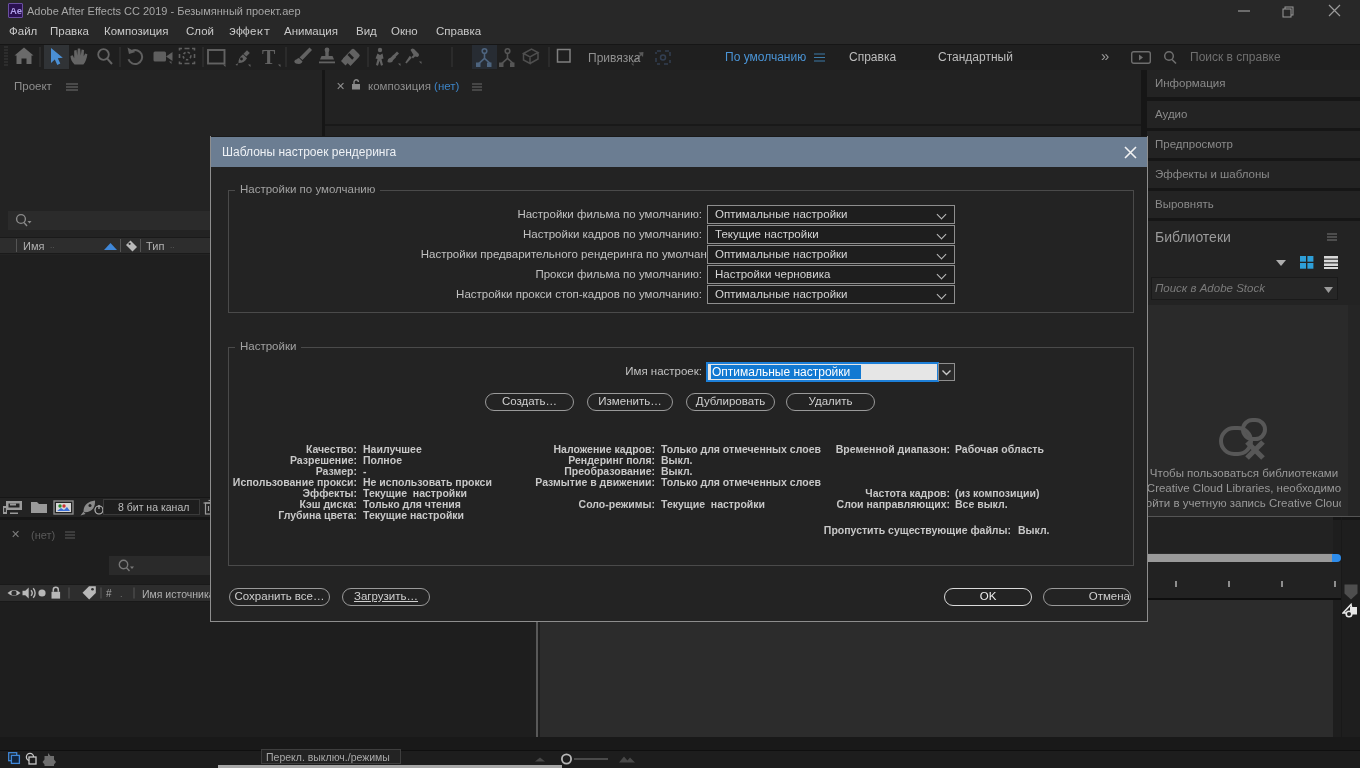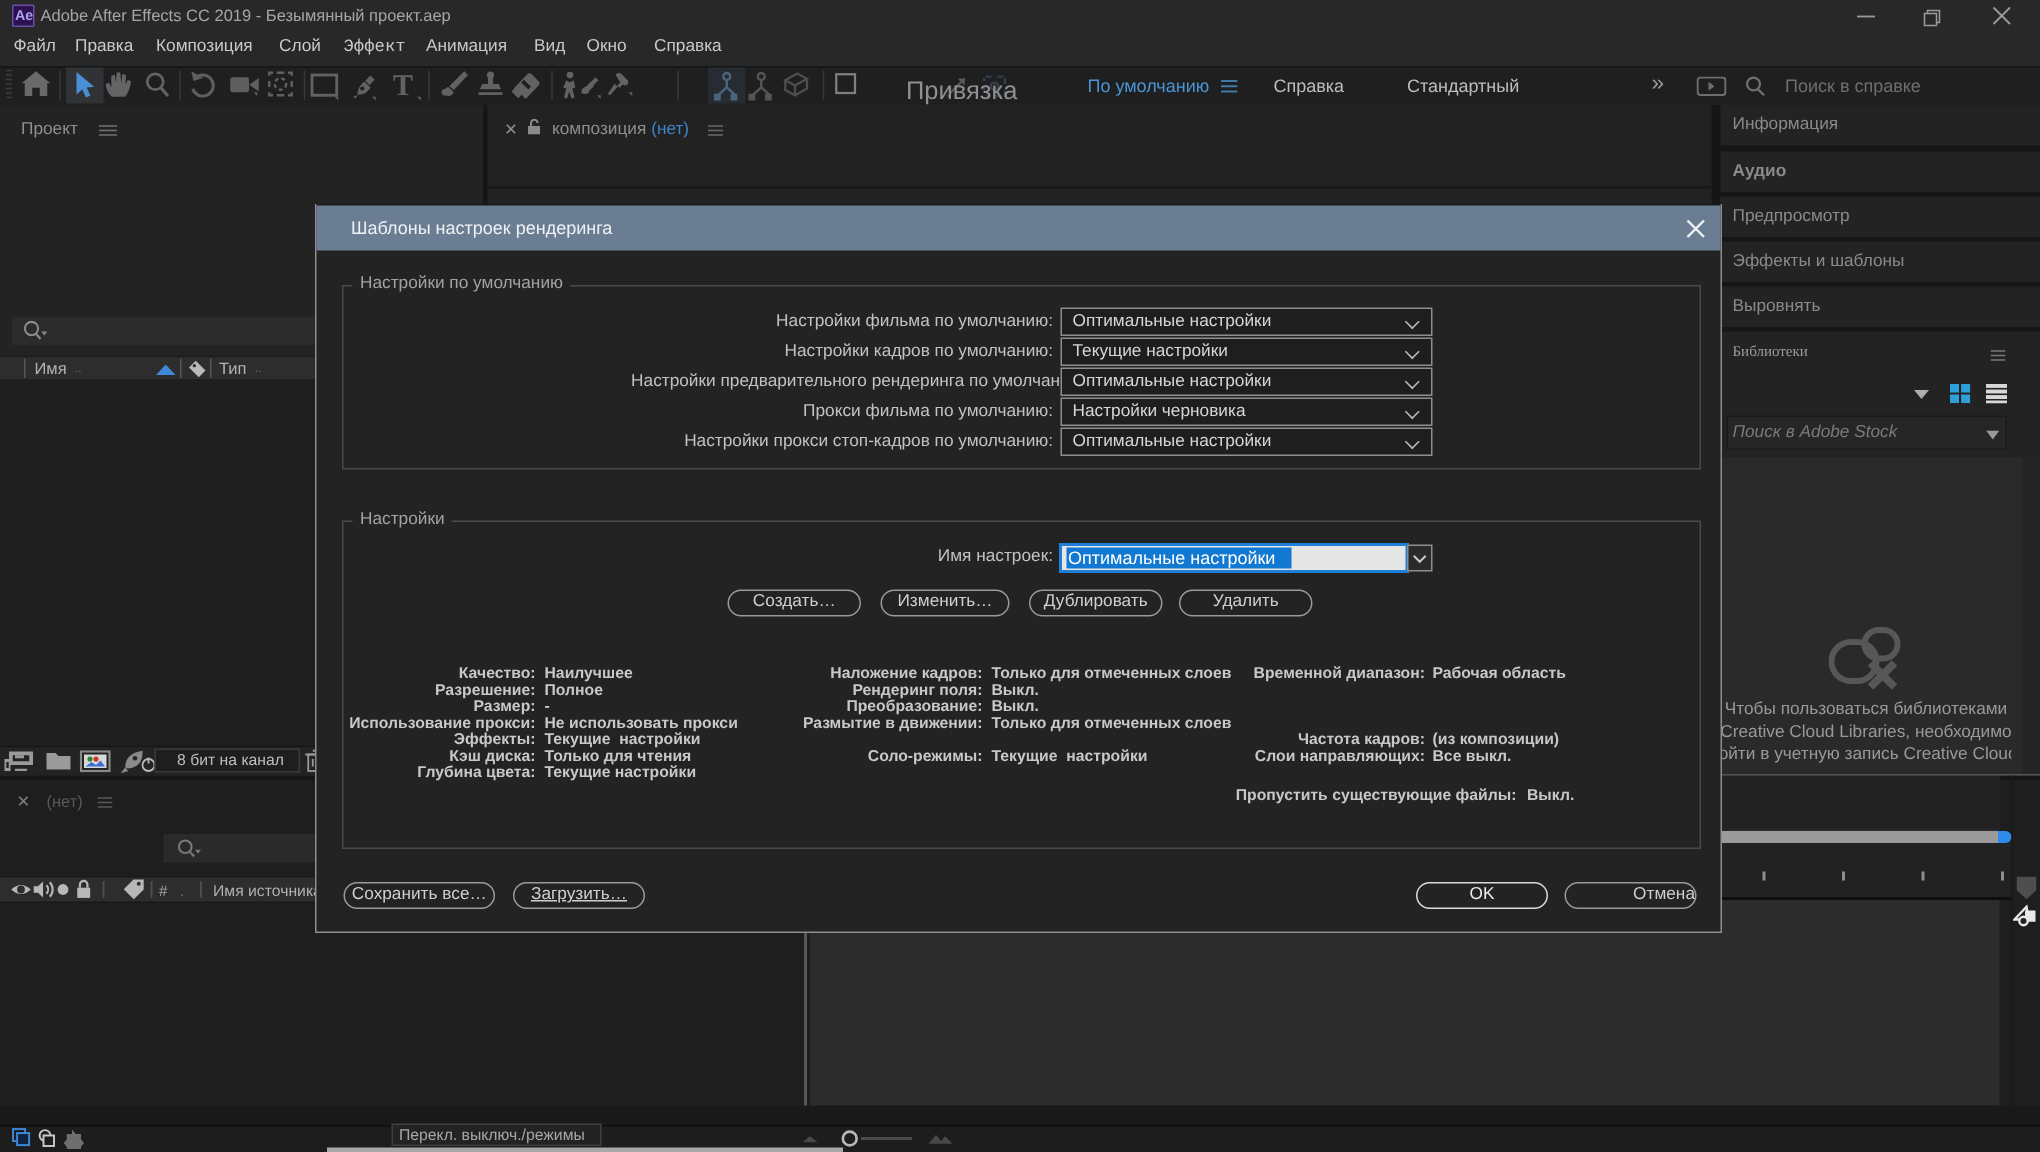--- a/index.html
+++ b/index.html
@@ -137,21 +137,21 @@
 
     <path d="M633 18.5 L642 9.5" stroke="#585858" stroke-width="1.5" fill="none"></path>
     <path d="M643.5 8 l-5 0.5 4.5 4.5z" fill="#585858"></path>
     <path d="M631 19.5 h2.5 v2.5 z" fill="#585858"></path>
 
     <g stroke="#333f52" stroke-width="1.5" fill="none">
         <path d="M657 7 h4 M665 7 h4 M670 8 v4 M670 16 v3 M668 20 h-4 M660 20 h-3 M656 18 v-4 M656 10 v-2"></path>
         <circle cx="663" cy="13.5" r="2.5"></circle>
       </g>
   </svg>
-  <div class="txt" style="left:604px;top:51px;font-size:17px;color:#909090;">Привязка</div>
+  <div class="txt" style="left:588px;top:51px;font-size:12px;color:#909090;">Привязка</div>
 
   <div class="txt" style="left:725px;top:50px;font-size:12px;color:#4a94d6;">По умолчанию</div>
   <svg class="abs" style="left:814px;top:53px;" width="11" height="9">
       <path d="M0 1h11M0 4.5h11M0 8h11" stroke="#3d7ba8" stroke-width="1.2"></path>
     </svg>
   <div class="txt" style="left:849px;top:50px;font-size:12px;color:#bdbdbd;">Справка</div>
   <div class="txt" style="left:938px;top:50px;font-size:12px;color:#bdbdbd;">Стандартный</div>
   <div class="txt" style="left:1101px;top:47px;font-size:15px;color:#9a9a9a;">»</div>
   <svg class="abs" style="left:1131px;top:51px;" width="20" height="13" viewBox="0 0 20 13">
     <rect x="0.7" y="0.7" width="18.6" height="11.6" rx="2" fill="none" stroke="#6e6e6e" stroke-width="1.4"></rect>
@@ -239,29 +239,29 @@
     <path d="M3 5 V3 a2.2 2.2 0 0 1 4.4 0" fill="none" stroke="#8a8a8a" stroke-width="1.4"></path>
   </svg>
   <div class="txt" style="left:368px;top:80px;font-size:11.5px;color:#8e8e8e;">композиция <span style="color:#3d85c8;">(нет)</span></div>
   <svg class="abs" style="left:472px;top:83px;" width="10" height="8">
       <path d="M0 1h10M0 4h10M0 7h10" stroke="#6a6a6a" stroke-width="1.1"></path>
     </svg>
 
   <div class="abs" style="left:1147px;top:70px;width:213px;height:27px;background:#232323;"></div>
   <div class="txt" style="left:1155px;top:77px;font-size:11.5px;color:#8a8a8a;">Информация</div>
   <div class="abs" style="left:1147px;top:101px;width:213px;height:27px;background:#232323;"></div>
-  <div class="txt" style="left:1155px;top:108px;font-size:11.5px;color:#8a8a8a;font-weight:bold;">Аудио</div>
+  <div class="txt" style="left:1155px;top:108px;font-size:11.5px;color:#8a8a8a;">Аудио</div>
   <div class="abs" style="left:1147px;top:131px;width:213px;height:27px;background:#232323;"></div>
   <div class="txt" style="left:1155px;top:138px;font-size:11.5px;color:#8a8a8a;">Предпросмотр</div>
   <div class="abs" style="left:1147px;top:161px;width:213px;height:27px;background:#232323;"></div>
   <div class="txt" style="left:1155px;top:168px;font-size:11.5px;color:#8a8a8a;">Эффекты и шаблоны</div>
   <div class="abs" style="left:1147px;top:191px;width:213px;height:27px;background:#232323;"></div>
   <div class="txt" style="left:1155px;top:198px;font-size:11.5px;color:#8a8a8a;">Выровнять</div>
   <div class="abs" style="left:1147px;top:221px;width:213px;height:296px;background:#232323;"></div>
-  <div class="txt" style="left:1155px;top:229px;font-size:10px;color:#9a9a9a;font-family:Liberation Serif, serif;">Библиотеки</div>
+  <div class="txt" style="left:1155px;top:229px;font-size:14px;color:#9a9a9a;">Библиотеки</div>
   <svg class="abs" style="left:1327px;top:233px;" width="10" height="8">
       <path d="M0 1h10M0 4h10M0 7h10" stroke="#787878" stroke-width="1.1"></path>
     </svg>
 
   <svg class="abs" style="left:1276px;top:260px;" width="10" height="6">
       <path d="M0 0 L10 0 L5 6 Z" fill="#aeaeae"></path>
     </svg>
   <svg class="abs" style="left:1300px;top:256px;" width="14" height="13" viewBox="0 0 14 13">
     <rect x="0" y="0" width="6" height="5.7" fill="#2e9fd8"></rect>
       <rect x="7.4" y="0" width="6" height="5.7" fill="#2e9fd8"></rect>
@@ -377,21 +377,21 @@
   <svg class="abs" style="left:530px;top:751px;" width="115" height="16" viewBox="0 0 115 16">
     <path d="M5 10.5 l5-4 5 4z" fill="#484848"></path>
     <line x1="44" y1="8" x2="78" y2="8" stroke="#4a4a4a" stroke-width="2"></line>
     <circle cx="36.5" cy="8" r="4.6" fill="#1d1d1d" stroke="#b8b8b8" stroke-width="1.8"></circle>
     <path d="M89 11.5 l5-6 3.4 4.1 2.6-3.1 5 5z" fill="#484848"></path>
   </svg>
   <div class="abs" style="left:218px;top:765px;width:344px;height:3px;background:#a8a8a8;"></div>
 
   <div class="abs" style="left:210px;top:136px;width:938px;height:486px;background:#232323;border:1px solid #8e8e8e;border-top:none;">
     <div class="abs" style="left:0;top:0;width:936px;height:31px;background:#6b7d92;border-top:1px solid #1a1a1a;"></div>
-    <div class="txt" style="left:11px;top:9px;font-size:12px;color:#eef1f5;margin-left:12px;">Шаблоны настроек рендеринга</div>
+    <div class="txt" style="left:11px;top:9px;font-size:12px;color:#eef1f5;">Шаблоны настроек рендеринга</div>
     <svg class="abs" style="left:913px;top:10px;" width="13" height="13">
         <path d="M1 1 L12 12 M12 1 L1 12" stroke="#f2f2f2" stroke-width="1.6"></path>
       </svg>
 
     <div class="abs" style="left:17px;top:54px;width:906px;height:123px;border:1px solid #4a4a4a;"></div>
     <div class="abs" style="left:24px;top:47px;background:#232323;padding:0 5px;font-size:11.5px;color:#a2a2a2;">Настройки по умолчанию</div>
 
     <div class="txt" style="right:445px;top:72px;font-size:11.5px;color:#c2c2c2;">Настройки фильма по умолчанию:</div>
     <div class="txt" style="right:445px;top:92px;font-size:11.5px;color:#c2c2c2;">Настройки кадров по умолчанию:</div>
     <div class="txt" style="right:422px;top:112px;font-size:11.5px;color:#c2c2c2;">Настройки предварительного рендеринга по умолчанию:</div>

